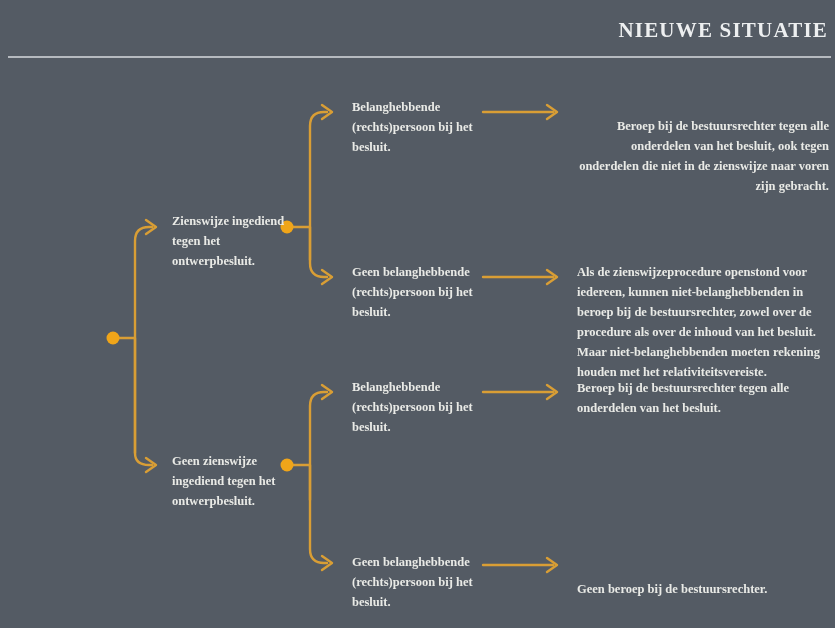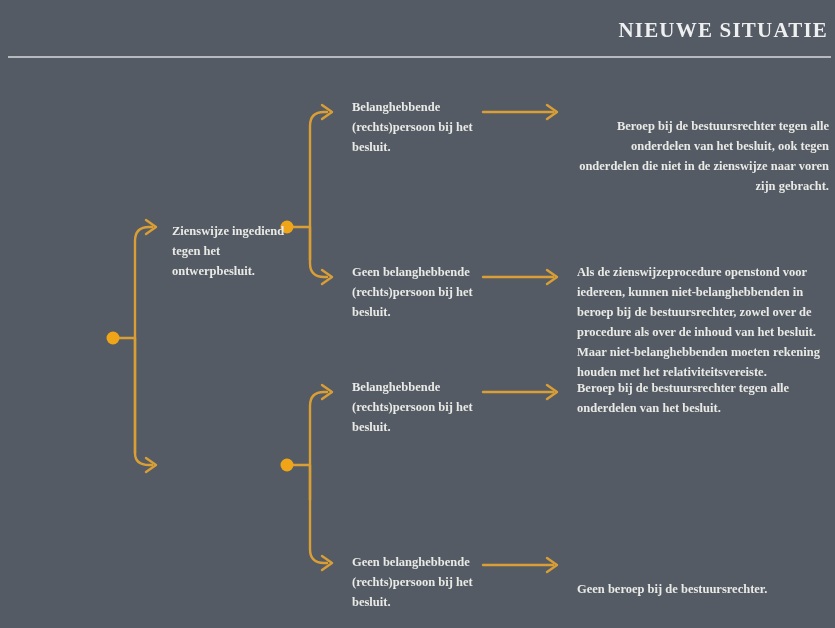--- a/index.html
+++ b/index.html
@@ -43,21 +43,21 @@
   }
   .node {
     position: absolute;
     color: #e9eae6;
     font-size: 12.5px;
     font-weight: bold;
     line-height: 20px;
     z-index: 1;
   }
   .node-root      { left: 14px;  top: 299px; width: 112px; }
-  .node-branch-1  { left: 172px; top: 211px; width: 118px; margin-top: 10px; }
+  .node-branch-1  { left: 172px; top: 211px; width: 118px; }
   .node-branch-2  { left: 172px; top: 451px; width: 118px; }
   .node-child-1   { left: 352px; top: 97px;  width: 124px; }
   .node-child-2   { left: 352px; top: 262px; width: 128px; }
   .node-child-3   { left: 352px; top: 377px; width: 124px; }
   .node-child-4   { left: 352px; top: 552px; width: 128px; }
   .node-outcome-1 { left: 577px; top: 116px; width: 252px; text-align: right; }
   .node-outcome-2 { left: 577px; top: 262px; width: 256px; }
   .node-outcome-3 { left: 577px; top: 378px; width: 252px; }
   .node-outcome-4 { left: 577px; top: 553px; width: 252px; margin-top: 26px; }
 </style>
@@ -105,20 +105,21 @@
       <path d="M 547 270 L 557 277 L 547 284"></path>
       <path d="M 483 392 H 553"></path>
       <path d="M 547 385 L 557 392 L 547 399"></path>
       <path d="M 483 565 H 553"></path>
       <path d="M 547 558 L 557 565 L 547 572"></path>
     </g>
   </svg>
 
 
   <div class="node node-branch-1">Zienswijze ingediend tegen het ontwerpbesluit.</div>
+  <div class="node node-branch-2">Geen zienswijze ingediend tegen het ontwerpbesluit.</div>
 
   <div class="node node-child-1">Belanghebbende (rechts)persoon bij het besluit.</div>
   <div class="node node-child-2">Geen belanghebbende (rechts)persoon bij het besluit.</div>
   <div class="node node-child-3">Belanghebbende (rechts)persoon bij het besluit.</div>
   <div class="node node-child-4">Geen belanghebbende (rechts)persoon bij het besluit.</div>
 
   <div class="node node-outcome-1">Beroep bij de bestuursrechter tegen alle onderdelen van het besluit, ook tegen onderdelen die niet in de zienswijze naar voren zijn gebracht.</div>
   <div class="node node-outcome-2">Als de zienswijzeprocedure openstond voor iedereen, kunnen niet-belanghebbenden in beroep bij de bestuursrechter, zowel over de procedure als over de inhoud van het besluit. Maar niet-belanghebbenden moeten rekening houden met het relativiteitsvereiste.</div>
   <div class="node node-outcome-3">Beroep bij de bestuursrechter tegen alle onderdelen van het besluit.</div>
   <div class="node node-outcome-4">Geen beroep bij de bestuursrechter.</div>

